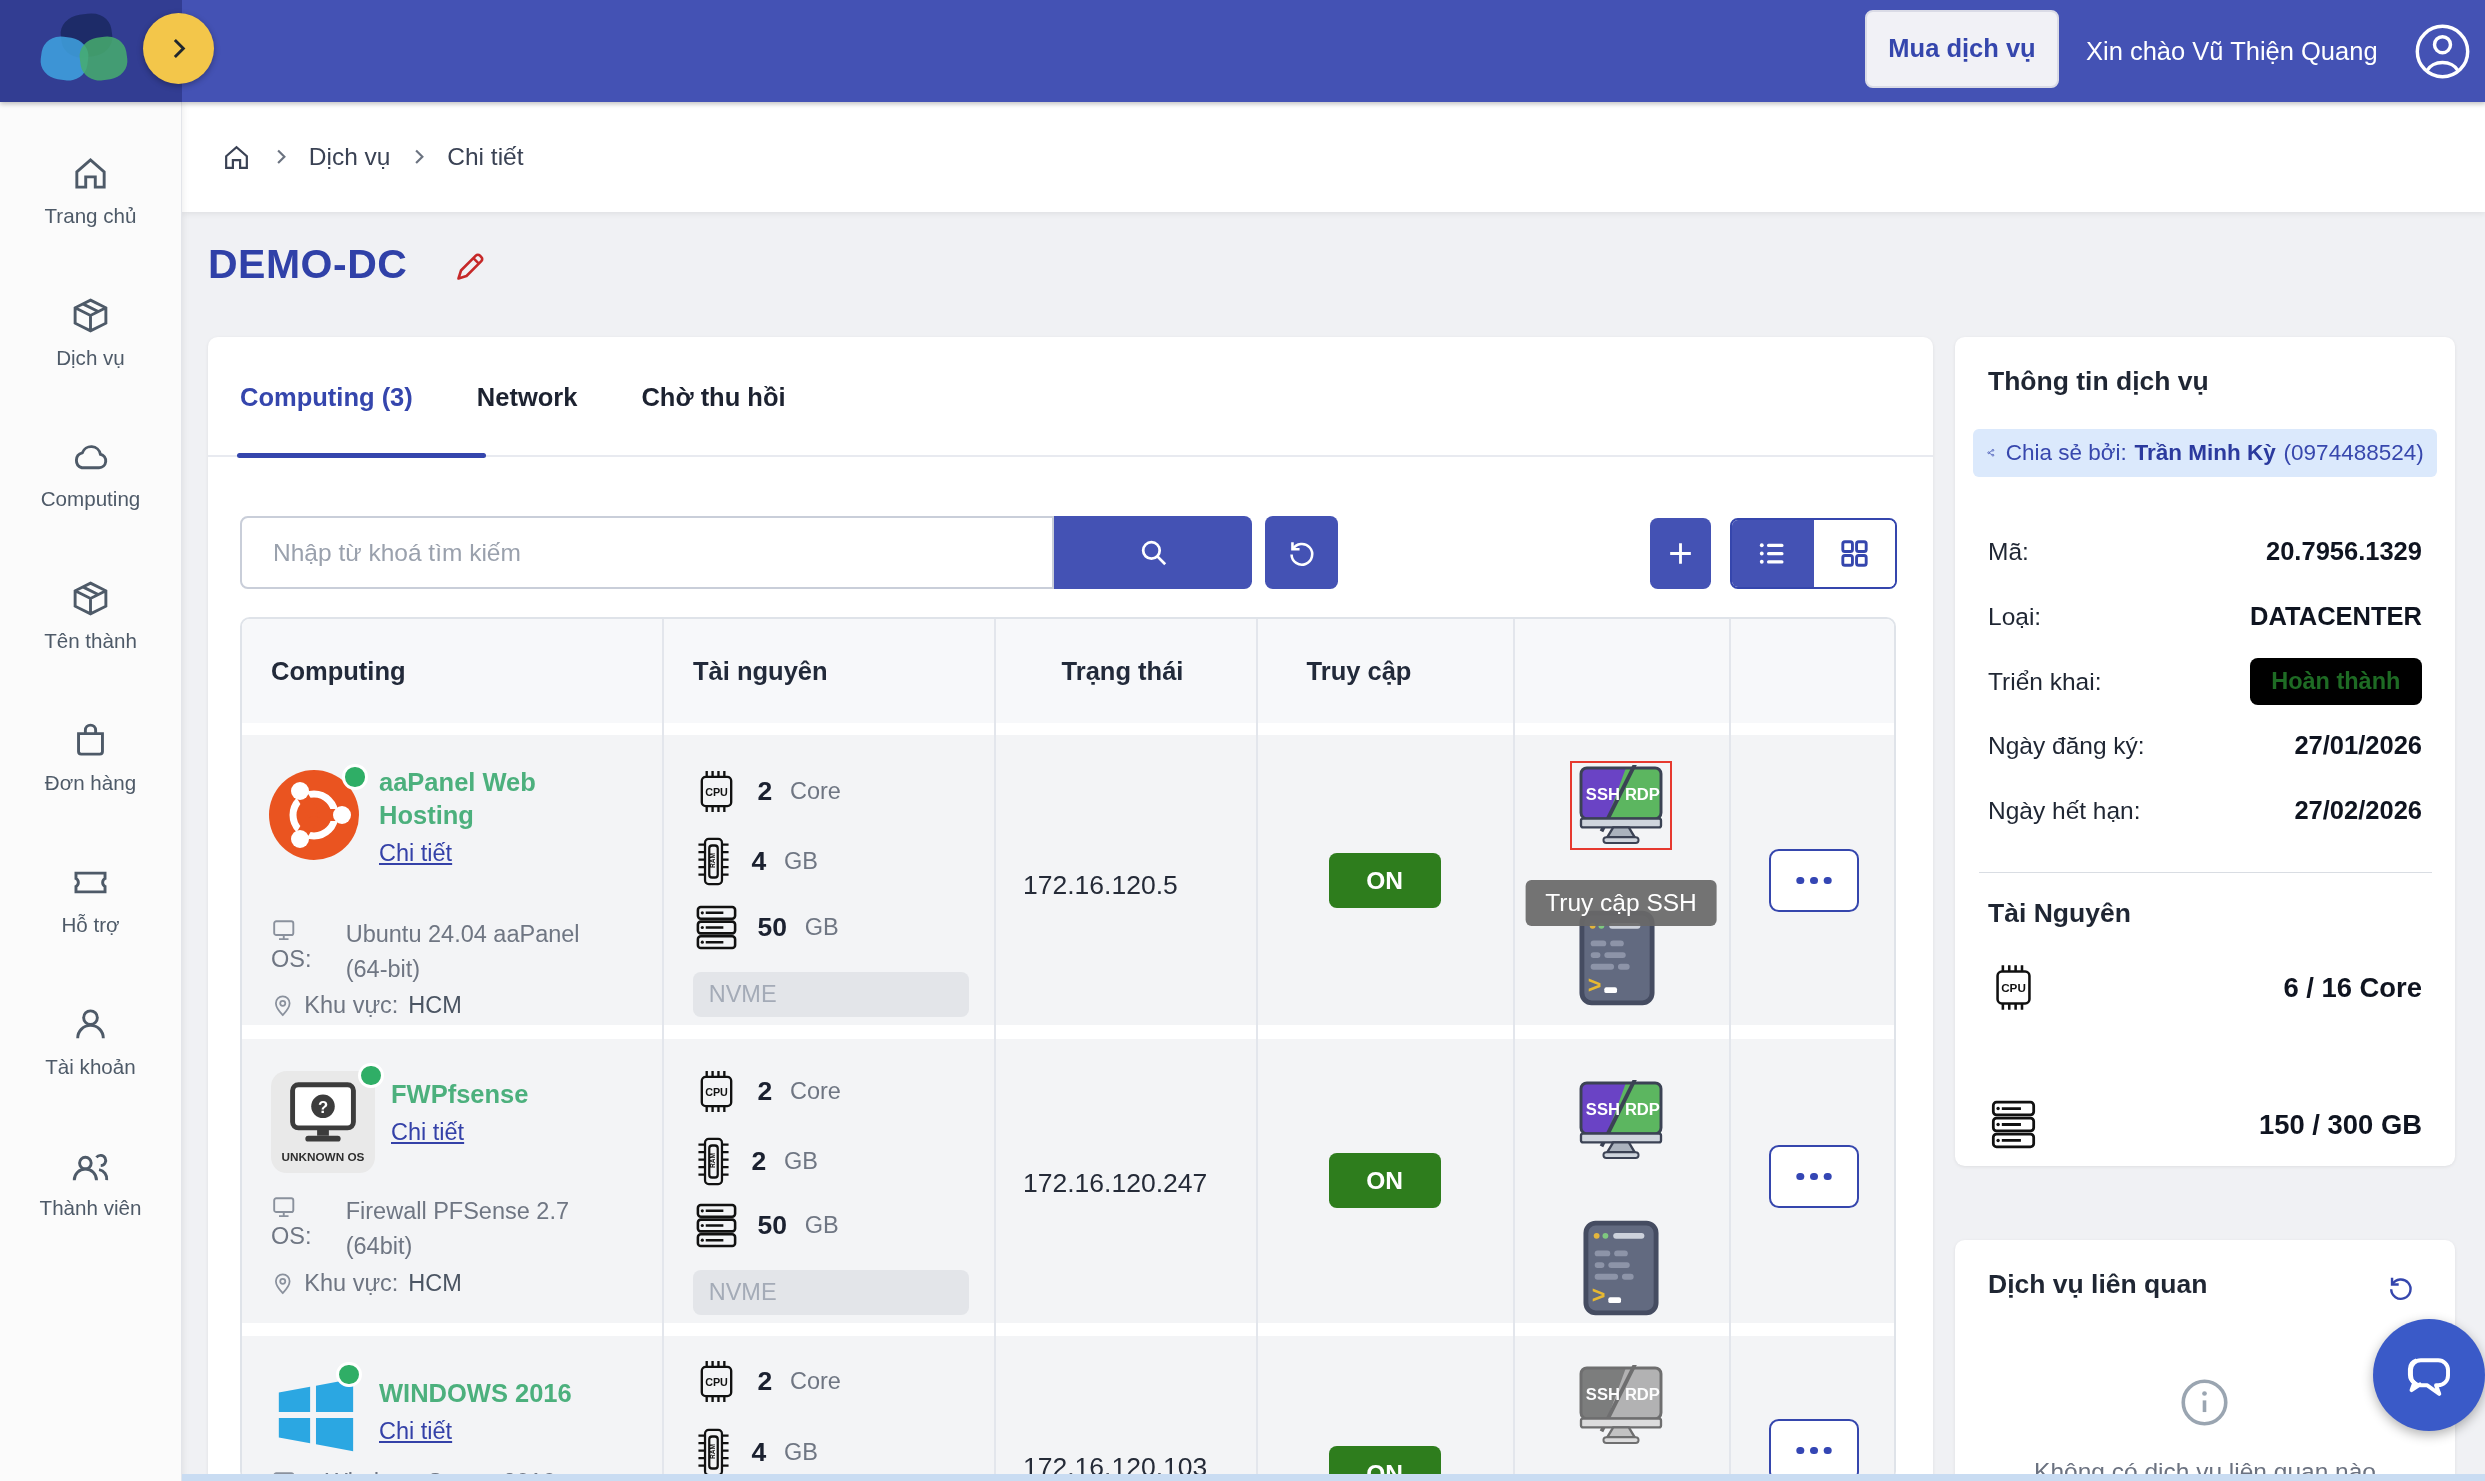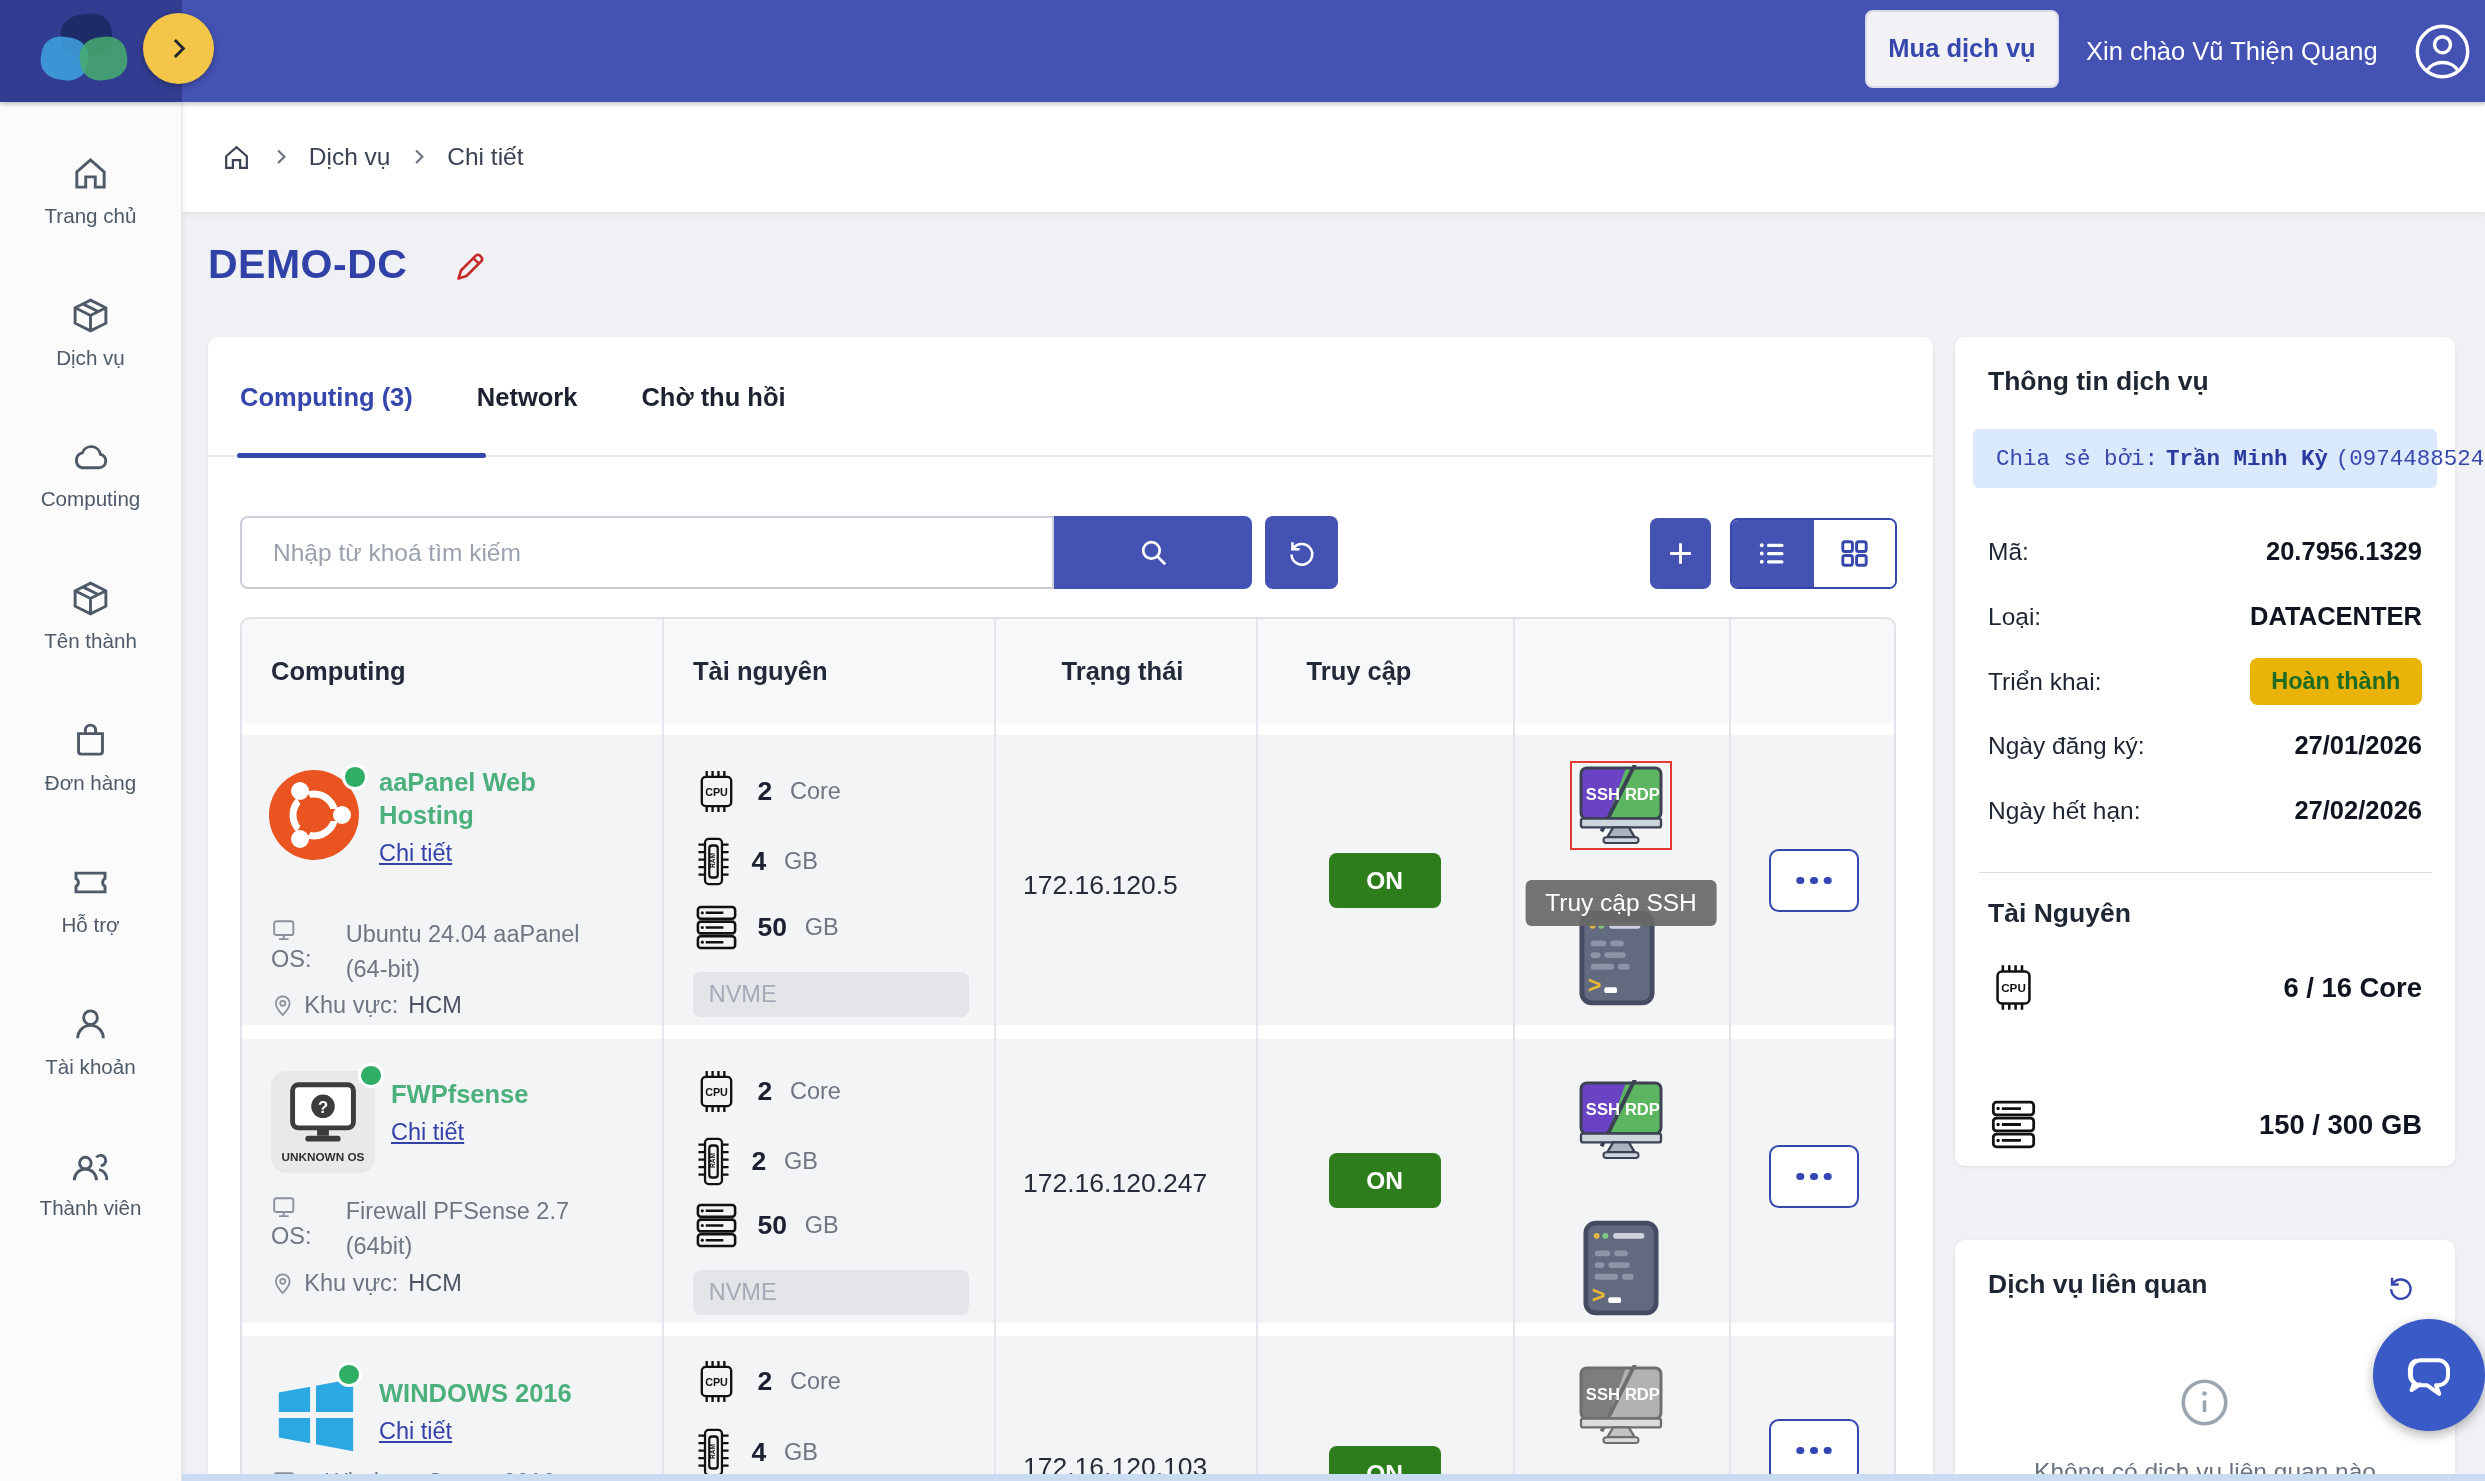--- a/index.html
+++ b/index.html
@@ -67,25 +67,25 @@
   .dots { position:absolute; left:50%; top:50%; width:7.8px; height:7.8px; margin:-3.9px 0 0 -3.9px; border-radius:50%; background:#3446b4; box-shadow:-13.7px 0 0 #3446b4, 13.7px 0 0 #3446b4; }
   .acc-ic { display:block; margin:0 auto; }
   .hl-red { border:2.9px solid #e6392f; padding:2.9px 4.9px; width:102px; margin:0 auto; }
   .tooltip { position:absolute; left:50%; transform:translateX(-50%); background:rgba(104,104,104,.93); color:#fff; font-size:24.5px; padding:8.8px 19.6px; border-radius:5.9px; white-space:nowrap; z-index:6; }
   .gray { filter:grayscale(1) opacity(.75); }
   .status-dot { position:absolute; width:25.5px; height:25.5px; border-radius:50%; background:#2fae66; border:3.9px solid #fff; }
 
   
   .rcard { position:absolute; left:1955px; width:500px; background:#fff; border-radius:9.8px; box-shadow:0 1px 3.9px rgba(0,0,0,.08); }
   .rcard-title { position:absolute; left:33px; top:29px; font-size:26.5px; font-weight:bold; color:#1f2633; }
-  .share-badge { position:absolute; left:17.6px; right:17.6px; top:92px; height:59px; background:#dbe9fc; border-radius:5.9px; display:flex; align-items:center; gap:9.8px; padding:0 13.7px; font-size:22.5px; color:#3747ad; white-space:nowrap;font-family:Liberation Mono, monospace; }
+  .share-badge { position:absolute; left:17.6px; right:17.6px; top:92px; height:48px; background:#dbe9fc; border-radius:5.9px; display:flex; align-items:center; gap:9.8px; padding:0 13.7px; font-size:22.5px; color:#3747ad; white-space:nowrap; }
   .info-row { position:absolute; left:33px; right:33px; height:65px; display:flex; align-items:center; justify-content:space-between; }
   .info-label { font-size:24.5px; color:#1f2633; }
   .info-value { font-size:25.5px; font-weight:bold; color:#0f1420; }
-  .done-badge { background:#eab308; color:#1e6b24; font-weight:bold; font-size:23.5px; border-radius:7.8px; padding:9.8px 21.6px; }
+  .done-badge { background:#000000; color:#1e6b24; font-weight:bold; font-size:23.5px; border-radius:7.8px; padding:9.8px 21.6px; }
   .divider { position:absolute; left:23.5px; right:23.5px; height:1px; background:#d9dde3; }
   .rres-row { position:absolute; left:33px; right:33px; height:69px; display:flex; align-items:center; justify-content:space-between; }
   .fab { position:absolute; left:2373px; top:1319px; width:112px; height:112px; border-radius:50%; background:#3a5ac8; display:flex; align-items:center; justify-content:center; box-shadow:0 3.9px 11.8px rgba(0,0,0,.3); z-index:40; cursor:pointer; }
   .hscroll { position:absolute; left:182px; top:1474px; width:2303px; height:7.8px; background:#c9dcf2; z-index:50; }
 
   svg { display:block; }
 </style>
 </head>
 <body>
 

